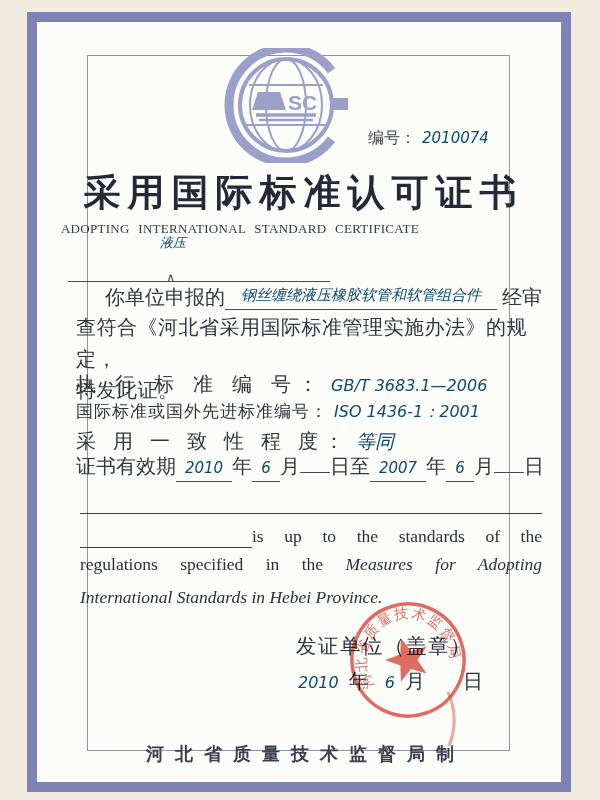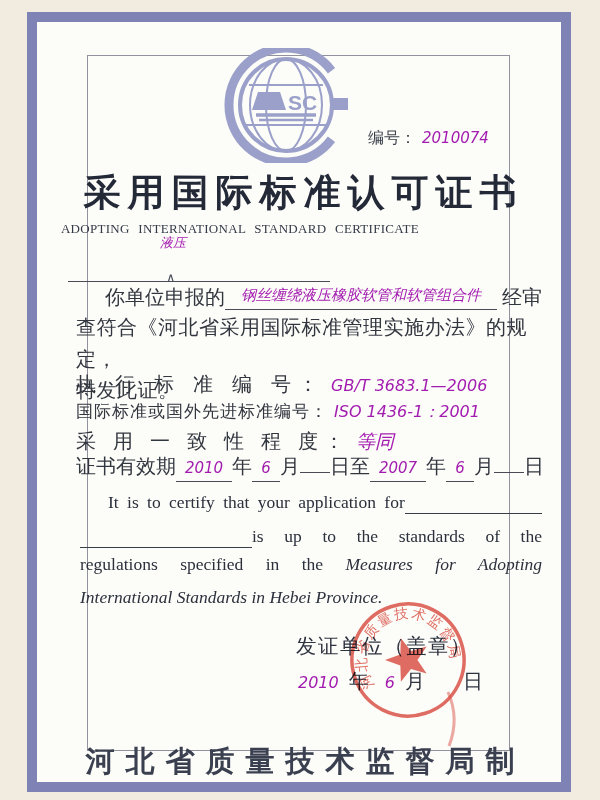--- a/index.html
+++ b/index.html
@@ -13,21 +13,21 @@
     position:absolute;left:27px;top:12px;right:29px;bottom:8px;
     background:#fcfcf8;border:10px solid #7e82b4;box-sizing:border-box;
   }
   .inner-line{
     position:absolute;left:50px;top:33px;right:51px;bottom:31px;
     border:1px solid #92929e;pointer-events:none;
   }
   .abs{position:absolute;}
   .hw{
     font-family:"DejaVu Sans", sans-serif;
-    font-style:italic;color:#a21caf;
+    font-style:italic;color:#0c4a6e;
   }
   .logo{left:222px;top:48px;}
   .serial{left:368px;top:128px;font-size:16px;color:#3a3f4a;}
   .serial .hw{font-size:15px;padding-left:6px;}
   .title{
     left:0;top:168px;width:600px;margin:0;text-align:center;
     font-size:37px;font-weight:700;letter-spacing:7px;padding-left:7px;
     box-sizing:border-box;color:#242938;
   }
   .subtitle{
@@ -79,21 +79,21 @@
   .e3, .e4{display:block;line-height:33.8px;height:33.8px;}
   .e3{text-align:justify;text-align-last:justify;}
   .issuer{left:296px;top:632px;color:#2e3340;}
   .issuer-label{font-size:20.5px;letter-spacing:1.5px;}
   .issuer-date{margin-top:8px;font-size:20px;display:flex;align-items:baseline;padding-left:2px;}
   .issuer-date .hw{font-size:16px;}
   .issuer-date .gap1{width:10px;} .issuer-date .gap2{width:16px;} .issuer-date .gap3{width:38px;}
   .seal{left:342px;top:594px;mix-blend-mode:multiply;}
   .footer{
     left:0;top:742px;width:600px;text-align:center;
-    font-size:29px;font-weight:700;letter-spacing:11px;padding-left:11px;
+    font-size:18px;font-weight:700;letter-spacing:11px;padding-left:11px;
     box-sizing:border-box;color:#3a4050;
   }
 </style>
 </head>
 <body>
 
 <div class="band">
   <div class="inner-line"></div>
 </div>
 
@@ -161,21 +161,20 @@
   <span class="blank w56 hw">2007</span>
   <span>年</span>
   <span class="blank w28 hw">6</span>
   <span>月</span>
   <span class="blank w30"></span>
   <span>日</span>
 </div>
 
 <div class="abs english">
   <div class="eline e1">
-    <span class="etext">It is to certify that your application for</span>
     <span class="ublank fill"></span>
   </div>
   <div class="eline e2">
     <span class="ublank w172"></span>
     <span class="jgrow">is up to the standards of the</span>
   </div>
   <div class="e3">
     <span>regulations specified in the</span>
     <em>Measures for Adopting</em>
   </div>

